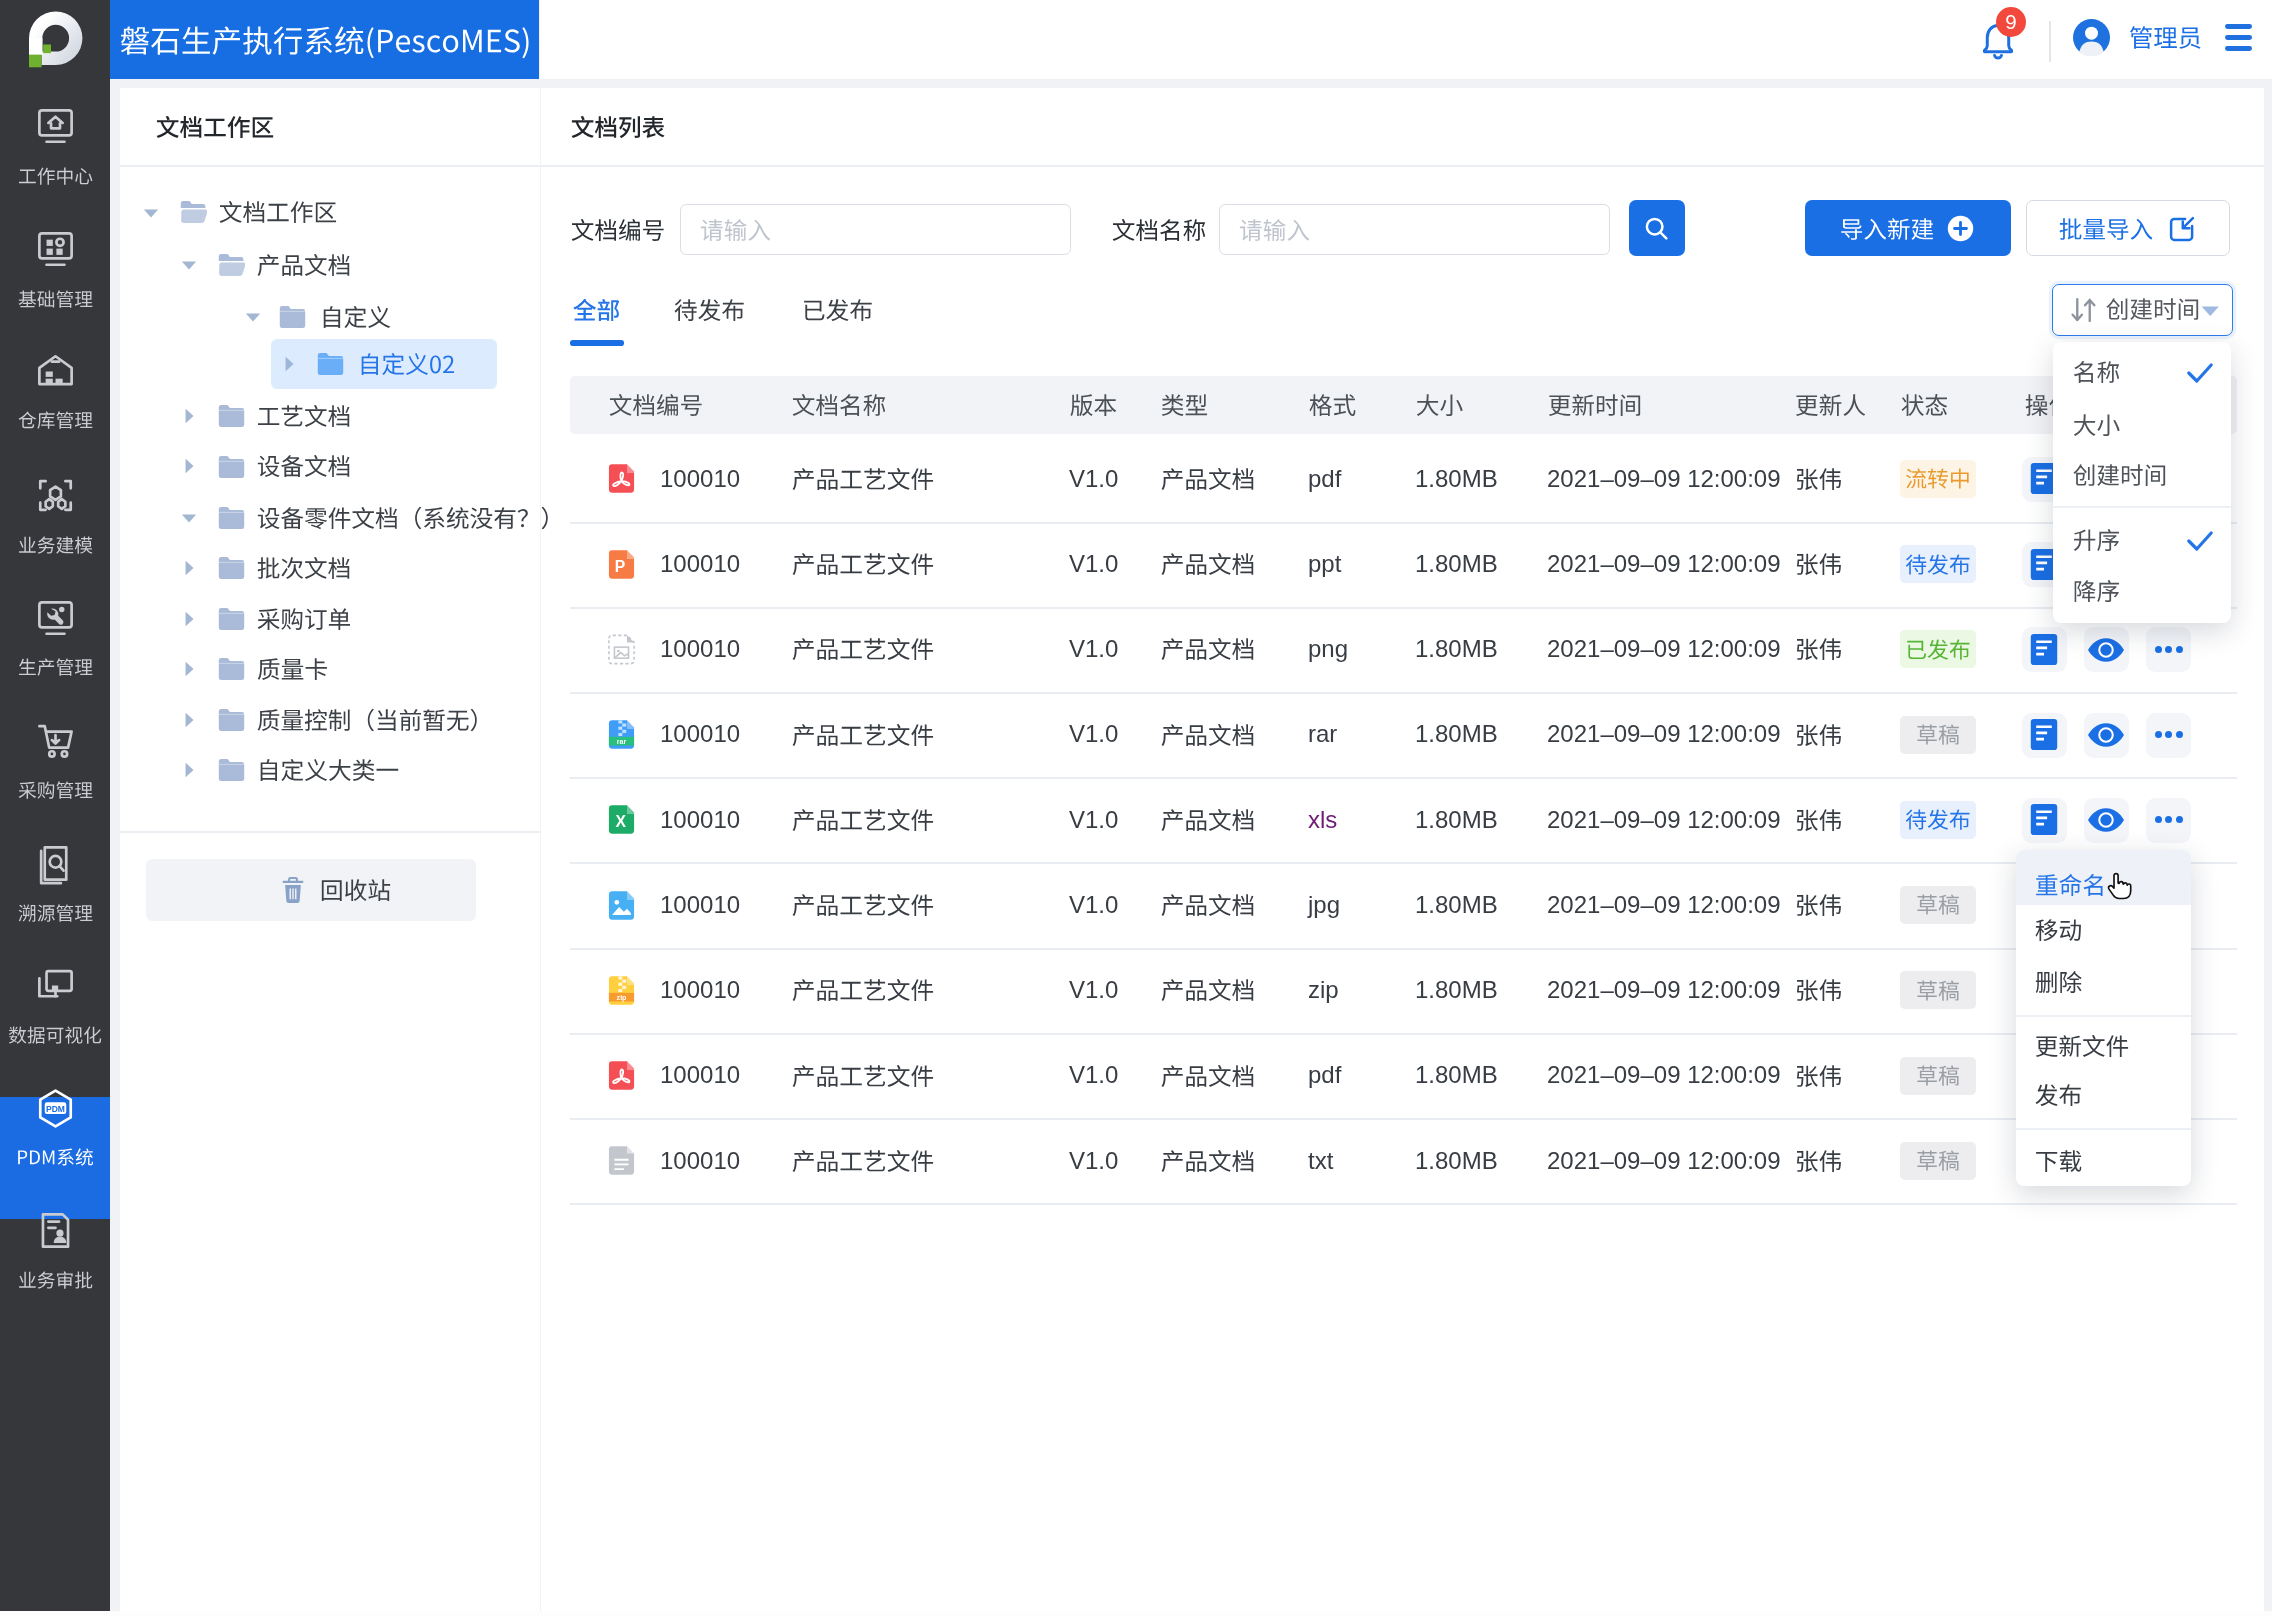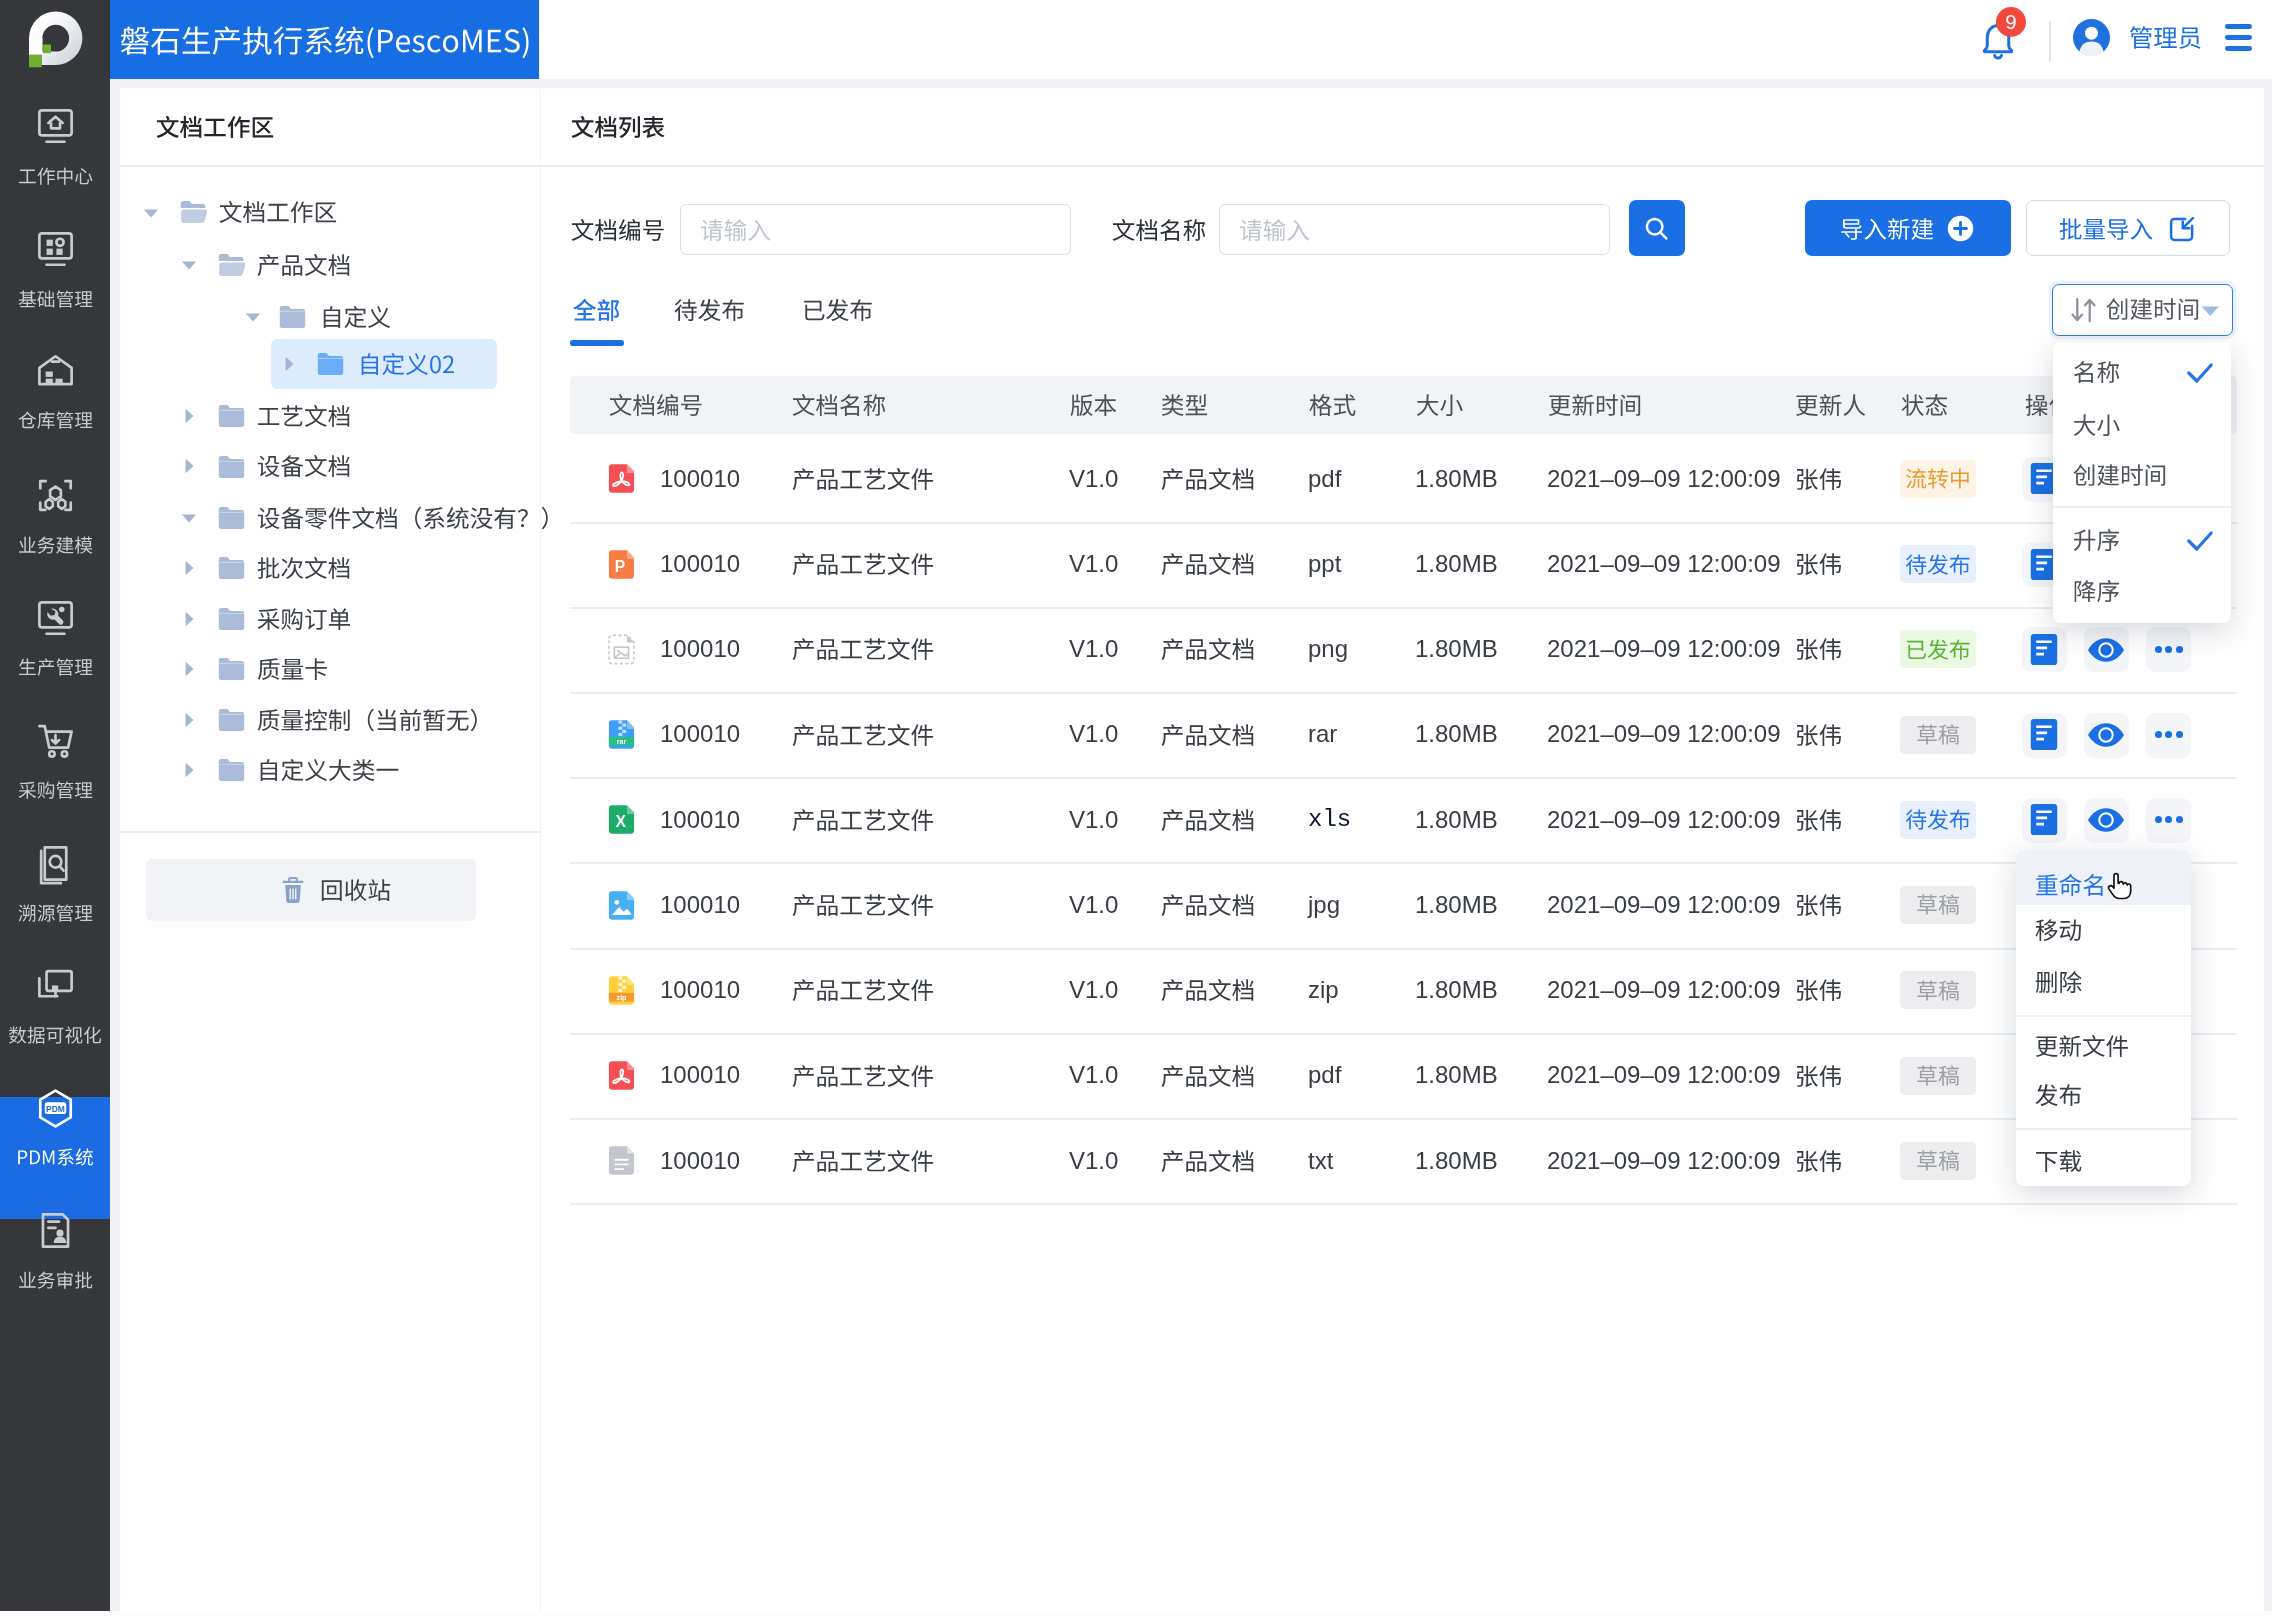--- a/index.html
+++ b/index.html
@@ -578,21 +578,21 @@
     <text x="20" y="30" font-family="Liberation Sans" font-size="20" font-weight="bold" fill="#fff" text-anchor="middle">X</text>
   </svg>
 <div style="position:absolute;left:660px;top:806px;width:158px;height:28px;line-height:28px;font-size:24px;color:#383d44;font-family:'Liberation Sans',sans-serif">100010</div>
 <svg style="position:absolute;left:791px;top:801px;" width="144" height="38" viewBox="0 0 182 48">
     <use href="#g43" transform="translate(1,35.5) scale(0.03,-0.03)" fill="#383d44"></use>
   </svg>
 <div style="position:absolute;left:1069px;top:806px;width:118px;height:28px;line-height:28px;font-size:24px;color:#383d44;font-family:'Liberation Sans',sans-serif">V1.0</div>
 <svg style="position:absolute;left:1160px;top:801px;" width="96" height="38" viewBox="0 0 122 48">
     <use href="#g14" transform="translate(1,35.5) scale(0.03,-0.03)" fill="#383d44"></use>
   </svg>
-<div style="position:absolute;left:1308px;top:806px;width:118px;height:28px;line-height:28px;font-size:24px;color:#0f172a;font-family:Liberation Mono, monospace">xls</div>
+<div style="position:absolute;left:1308px;top:806px;width:118px;height:28px;line-height:28px;font-size:24px;color:#701a75;font-family:Liberation Sans, sans-serif">xls</div>
 <div style="position:absolute;left:1415px;top:806px;width:158px;height:28px;line-height:28px;font-size:24px;color:#383d44;font-family:'Liberation Sans',sans-serif">1.80MB</div>
 <div style="position:absolute;left:1547px;top:806px;width:260px;height:28px;line-height:28px;font-size:24px;color:#383d44;font-family:'Liberation Sans',sans-serif">2021–09–09 12:00:09</div>
 <svg style="position:absolute;left:1794px;top:801px;" width="49" height="38" viewBox="0 0 62 48">
     <use href="#g44" transform="translate(1,35.5) scale(0.03,-0.03)" fill="#383d44"></use>
   </svg>
 <div style="position:absolute;left:1900px;top:801px;width:76px;height:38px;border-radius:4.7px;background:#e8f0fd"></div>
 <svg style="position:absolute;left:1904px;top:802px;" width="68" height="35" viewBox="0 0 86 44.7969">
     <use href="#g33" transform="translate(1,33.1) scale(0.028,-0.028)" fill="#2575e8"></use>
   </svg>
 <div style="position:absolute;left:2022px;top:798px;width:45px;height:45px;border-radius:9.5px;background:#f3f5f9"></div>

